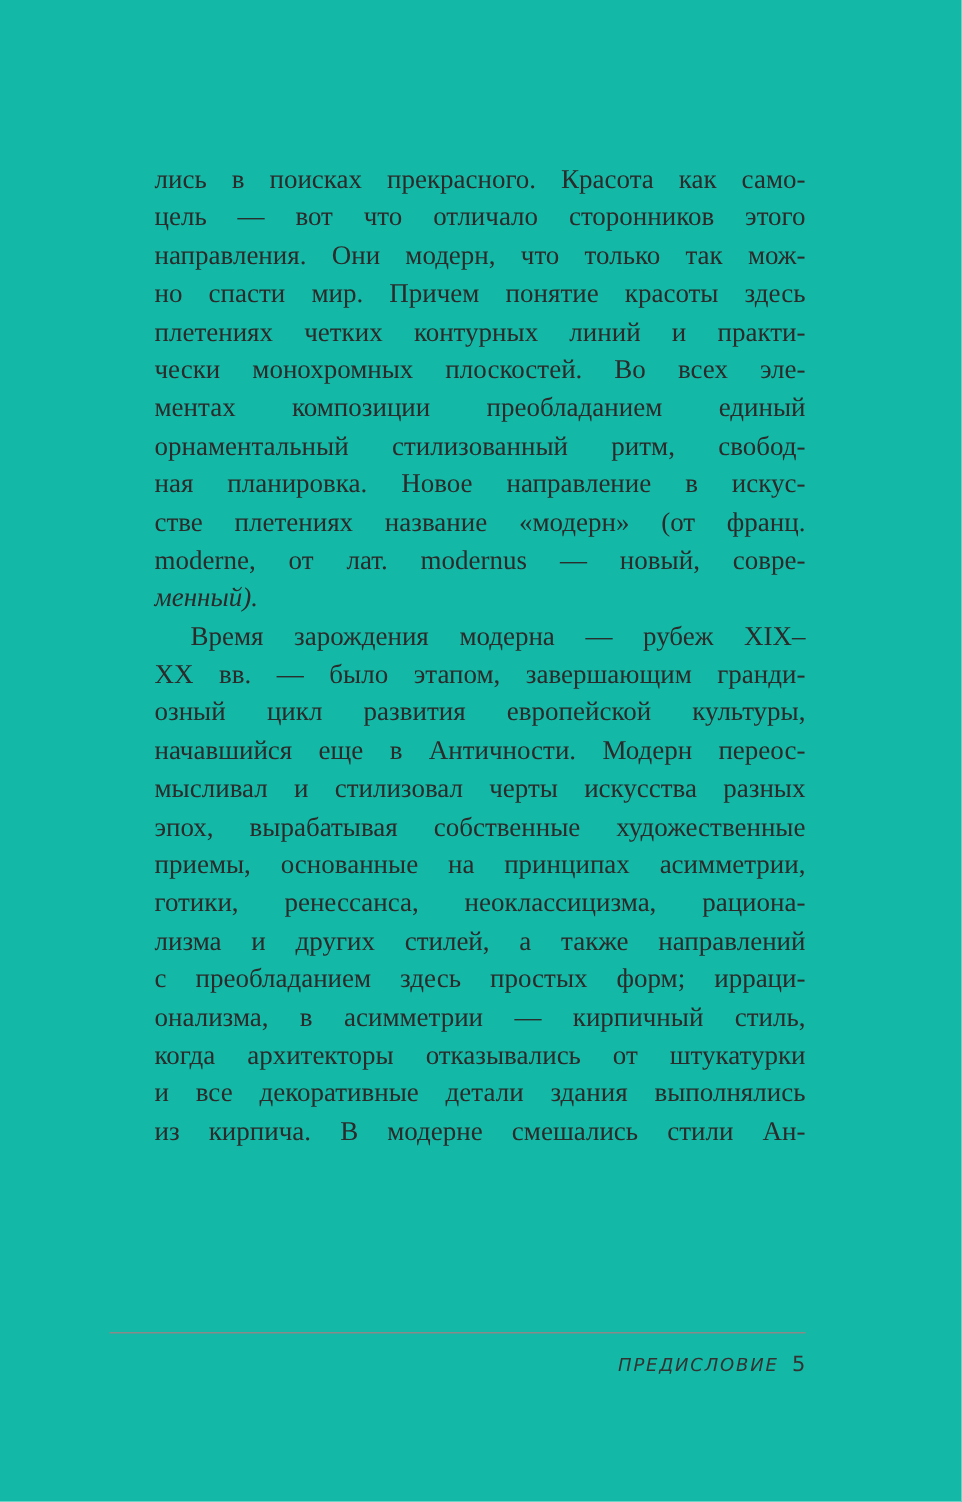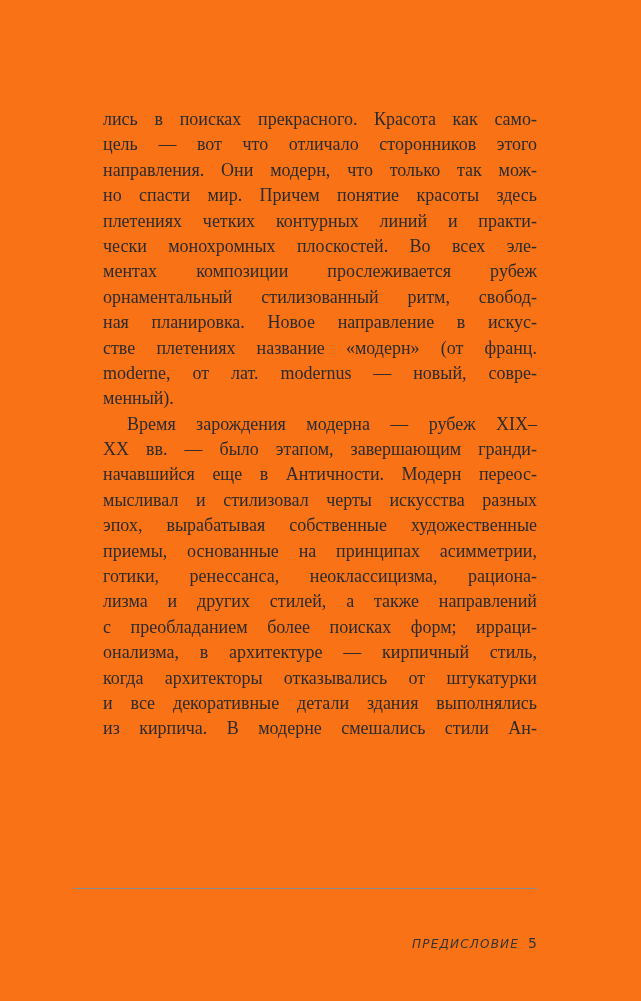--- a/index.html
+++ b/index.html
@@ -10,21 +10,21 @@
   body {
     width: 641px;
     height: 1001px;
     position: relative;
     overflow: hidden;
   }
   .page {
     position: absolute;
     left: 0; top: 0;
     width: 641px; height: 1001px;
-    background: #f97316;
+    background: #14b8a6;
   }
   .body-text {
     position: absolute;
     left: 103px;
     top: 107px;
     width: 434px;
     font-family: "Liberation Serif", "DejaVu Serif", serif;
     font-size: 18px;
     color: #2b2b2b;
   }
@@ -33,20 +33,21 @@
     height: 25.4px;
     line-height: 25.4px;
     white-space: nowrap;
     text-align: justify;
     text-align-last: justify;
     overflow: visible;
   }
   .line.last {
     text-align: center;
     text-align-last: left;
+    font-style: italic;
   }
   .line.indent {
     padding-left: 24px;
   }
   .rule {
     position: absolute;
     left: 73px;
     top: 888px;
     width: 464px;
     height: 1px;
@@ -55,21 +56,20 @@
   .footer {
     position: absolute;
     right: 104px;
     top: 902px;
     font-family: "DejaVu Sans", "Liberation Sans", sans-serif;
     font-size: 12px;
     color: #333333;
     display: flex;
     align-items: baseline;
     gap: 9px;
-    margin-top: 33px;
   }
   .footer .section {
     font-style: italic;
     letter-spacing: 1.2px;
   }
   .footer .pagenum {
     font-size: 14px;
   }
 </style>
 </head>
@@ -78,39 +78,40 @@
 <div class="page">
   <div class="body-text">
 
     <div>
       <span class="line">лись в поисках прекрасного. Красота как само-</span>
       <span class="line">цель — вот что отличало сторонников этого</span>
       <span class="line">направления. Они модерн, что только так мож-</span>
       <span class="line">но спасти мир. Причем понятие красоты здесь</span>
       <span class="line">плетениях четких контурных линий и практи-</span>
       <span class="line">чески монохромных плоскостей. Во всех эле-</span>
-      <span class="line">ментах композиции прослеживается рубеж</span>
+      <span class="line">ментах композиции преобладанием единый</span>
       <span class="line">орнаментальный стилизованный ритм, свобод-</span>
       <span class="line">ная планировка. Новое направление в искус-</span>
       <span class="line">стве плетениях название «модерн» (от франц.</span>
       <span class="line">moderne, от лат. modernus — новый, совре-</span>
       <span class="line last">менный).</span>
     </div>
 
     <div>
       <span class="line indent">Время зарождения модерна — рубеж XIX–</span>
       <span class="line">XX вв. — было этапом, завершающим гранди-</span>
+      <span class="line">озный цикл развития европейской культуры,</span>
       <span class="line">начавшийся еще в Античности. Модерн переос-</span>
       <span class="line">мысливал и стилизовал черты искусства разных</span>
       <span class="line">эпох, вырабатывая собственные художественные</span>
       <span class="line">приемы, основанные на принципах асимметрии,</span>
       <span class="line">готики, ренессанса, неоклассицизма, рациона-</span>
       <span class="line">лизма и других стилей, а также направлений</span>
-      <span class="line">с преобладанием более поисках форм; ирраци-</span>
-      <span class="line">онализма, в архитектуре — кирпичный стиль,</span>
+      <span class="line">с преобладанием здесь простых форм; ирраци-</span>
+      <span class="line">онализма, в асимметрии — кирпичный стиль,</span>
       <span class="line">когда архитекторы отказывались от штукатурки</span>
       <span class="line">и все декоративные детали здания выполнялись</span>
       <span class="line">из кирпича. В модерне смешались стили Ан-</span>
     </div>
   </div>
 
   <div class="rule"></div>
 
   <div class="footer">
     <span class="section">ПРЕДИСЛОВИЕ</span>

